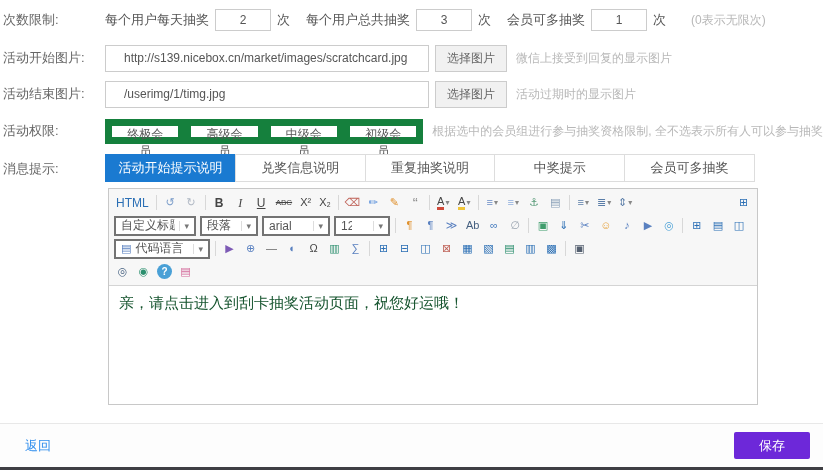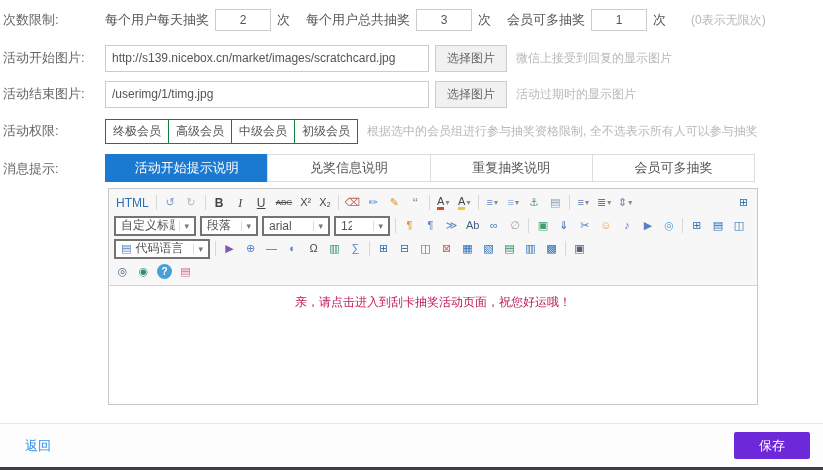--- a/index.html
+++ b/index.html
@@ -18,30 +18,30 @@
   .row-tabs { height:28px; margin-bottom:6px; align-items:stretch; }
   .flabel { width:102px; flex-shrink:0; color:#666; font-size:13px; }
   .inline-label { color:#555; font-size:13px; margin-right:6px; white-space:nowrap; }
   .unit { margin:0 16px 0 6px; }
   .hint { color:#b8b8b8; font-size:12px; margin-left:9px; white-space:nowrap; }
   .num-input {
     width:56px; height:22px; text-align:center; border:1px solid #ccc;
     font-size:12px; color:#555; font-family:inherit; background:#fff;
   }
   .text-input {
-    width:324px; height:27px; border:1px solid #ccc; padding:0 6px;
+    width:324px; height:27px; border:1px solid #ccc; padding:0 18px;
     font-size:12px; color:#555; font-family:inherit; background:#fff;
   }
   .choose-btn {
     height:27px; padding:0 11px; margin-left:6px; border:1px solid #ccc;
     background:#f1f1f1; color:#666; font-size:12px; font-family:inherit; cursor:pointer;
   }
   .perm-group { display:flex; }
   .mbtn {
-    height:25px; padding:0 7px; background:#fff; border:1px solid #15803d;
+    height:25px; padding:0 13px; background:#fff; border:7px solid #15803d;
     margin-left:-1px; font-size:12px; color:#555; font-family:inherit; cursor:pointer;
   }
   .mbtn:first-child { margin-left:0; }
   .tabs { display:flex; width:650px; }
   .tab {
     flex:1; height:28px; line-height:26px; border:1px solid #ddd; margin-left:-1px;
     text-align:center; font-size:13px; background:#fff; color:#555; cursor:pointer;
     white-space:nowrap; overflow:hidden;
   }
   .tab:first-child { margin-left:0; }
@@ -65,21 +65,21 @@
   .mini-arrow { font-size:8px; color:#888; margin-left:1px; }
   .tsep { width:1px; height:15px; background:#d8d8d8; margin:0 3px; flex-shrink:0; }
   .tsel {
     height:20px; border:2px solid #737373; background:#fff; display:inline-flex;
     align-items:center; padding:0 5px; margin:0 2px; font-size:12px; color:#555;
     cursor:pointer; flex-shrink:0;
   }
   .sel-ic { color:#5a81c0; margin-right:4px; font-size:11px; }
   .sel-label { flex:1; white-space:nowrap; overflow:hidden; }
   .sel-arrow { font-size:9px; color:#777; border-left:1px solid #ddd; padding-left:4px; margin-left:4px; }
-  .editor-content { height:118px; padding:8px 10px; font-size:12px; color:#be185d; background:#fff;text-align:center; }
+  .editor-content { height:118px; padding:8px 10px; font-size:15px; color:#14532d; background:#fff; }
   .footer {
     position:absolute; left:0; right:0; bottom:3px; height:44px;
     border-top:1px solid #e8e8e8; background:#fdfdfd;
     display:flex; justify-content:space-between; align-items:center;
     padding:0 13px 0 25px;
   }
   .back-link { color:#2e8ded; font-size:13px; text-decoration:none; cursor:pointer; }
   .save-btn {
     width:76px; height:27px; background:#6d28d9; color:#fff; border:none;
     border-radius:2px; font-size:13px; font-family:inherit; cursor:pointer;
@@ -129,20 +129,21 @@
       </div>
     <span class="hint">根据选中的会员组进行参与抽奖资格限制, 全不选表示所有人可以参与抽奖</span>
   </div>
 
   <div class="frow row-tabs">
     <div class="flabel" style="padding-top:6px;">消息提示:</div>
     <div class="tabs">
         <div class="tab active">活动开始提示说明</div>
         <div class="tab">兑奖信息说明</div>
         <div class="tab">重复抽奖说明</div>
+        <div class="tab">中奖提示</div>
         <div class="tab">会员可多抽奖</div>
       </div>
   </div>
 
   <div class="editor">
     <div class="toolbar">
         <div class="trow">
           <span class="tbtn g-html wide">
             <span class="glyph" style="color: rgb(43, 111, 181);">HTML</span>
           </span>

